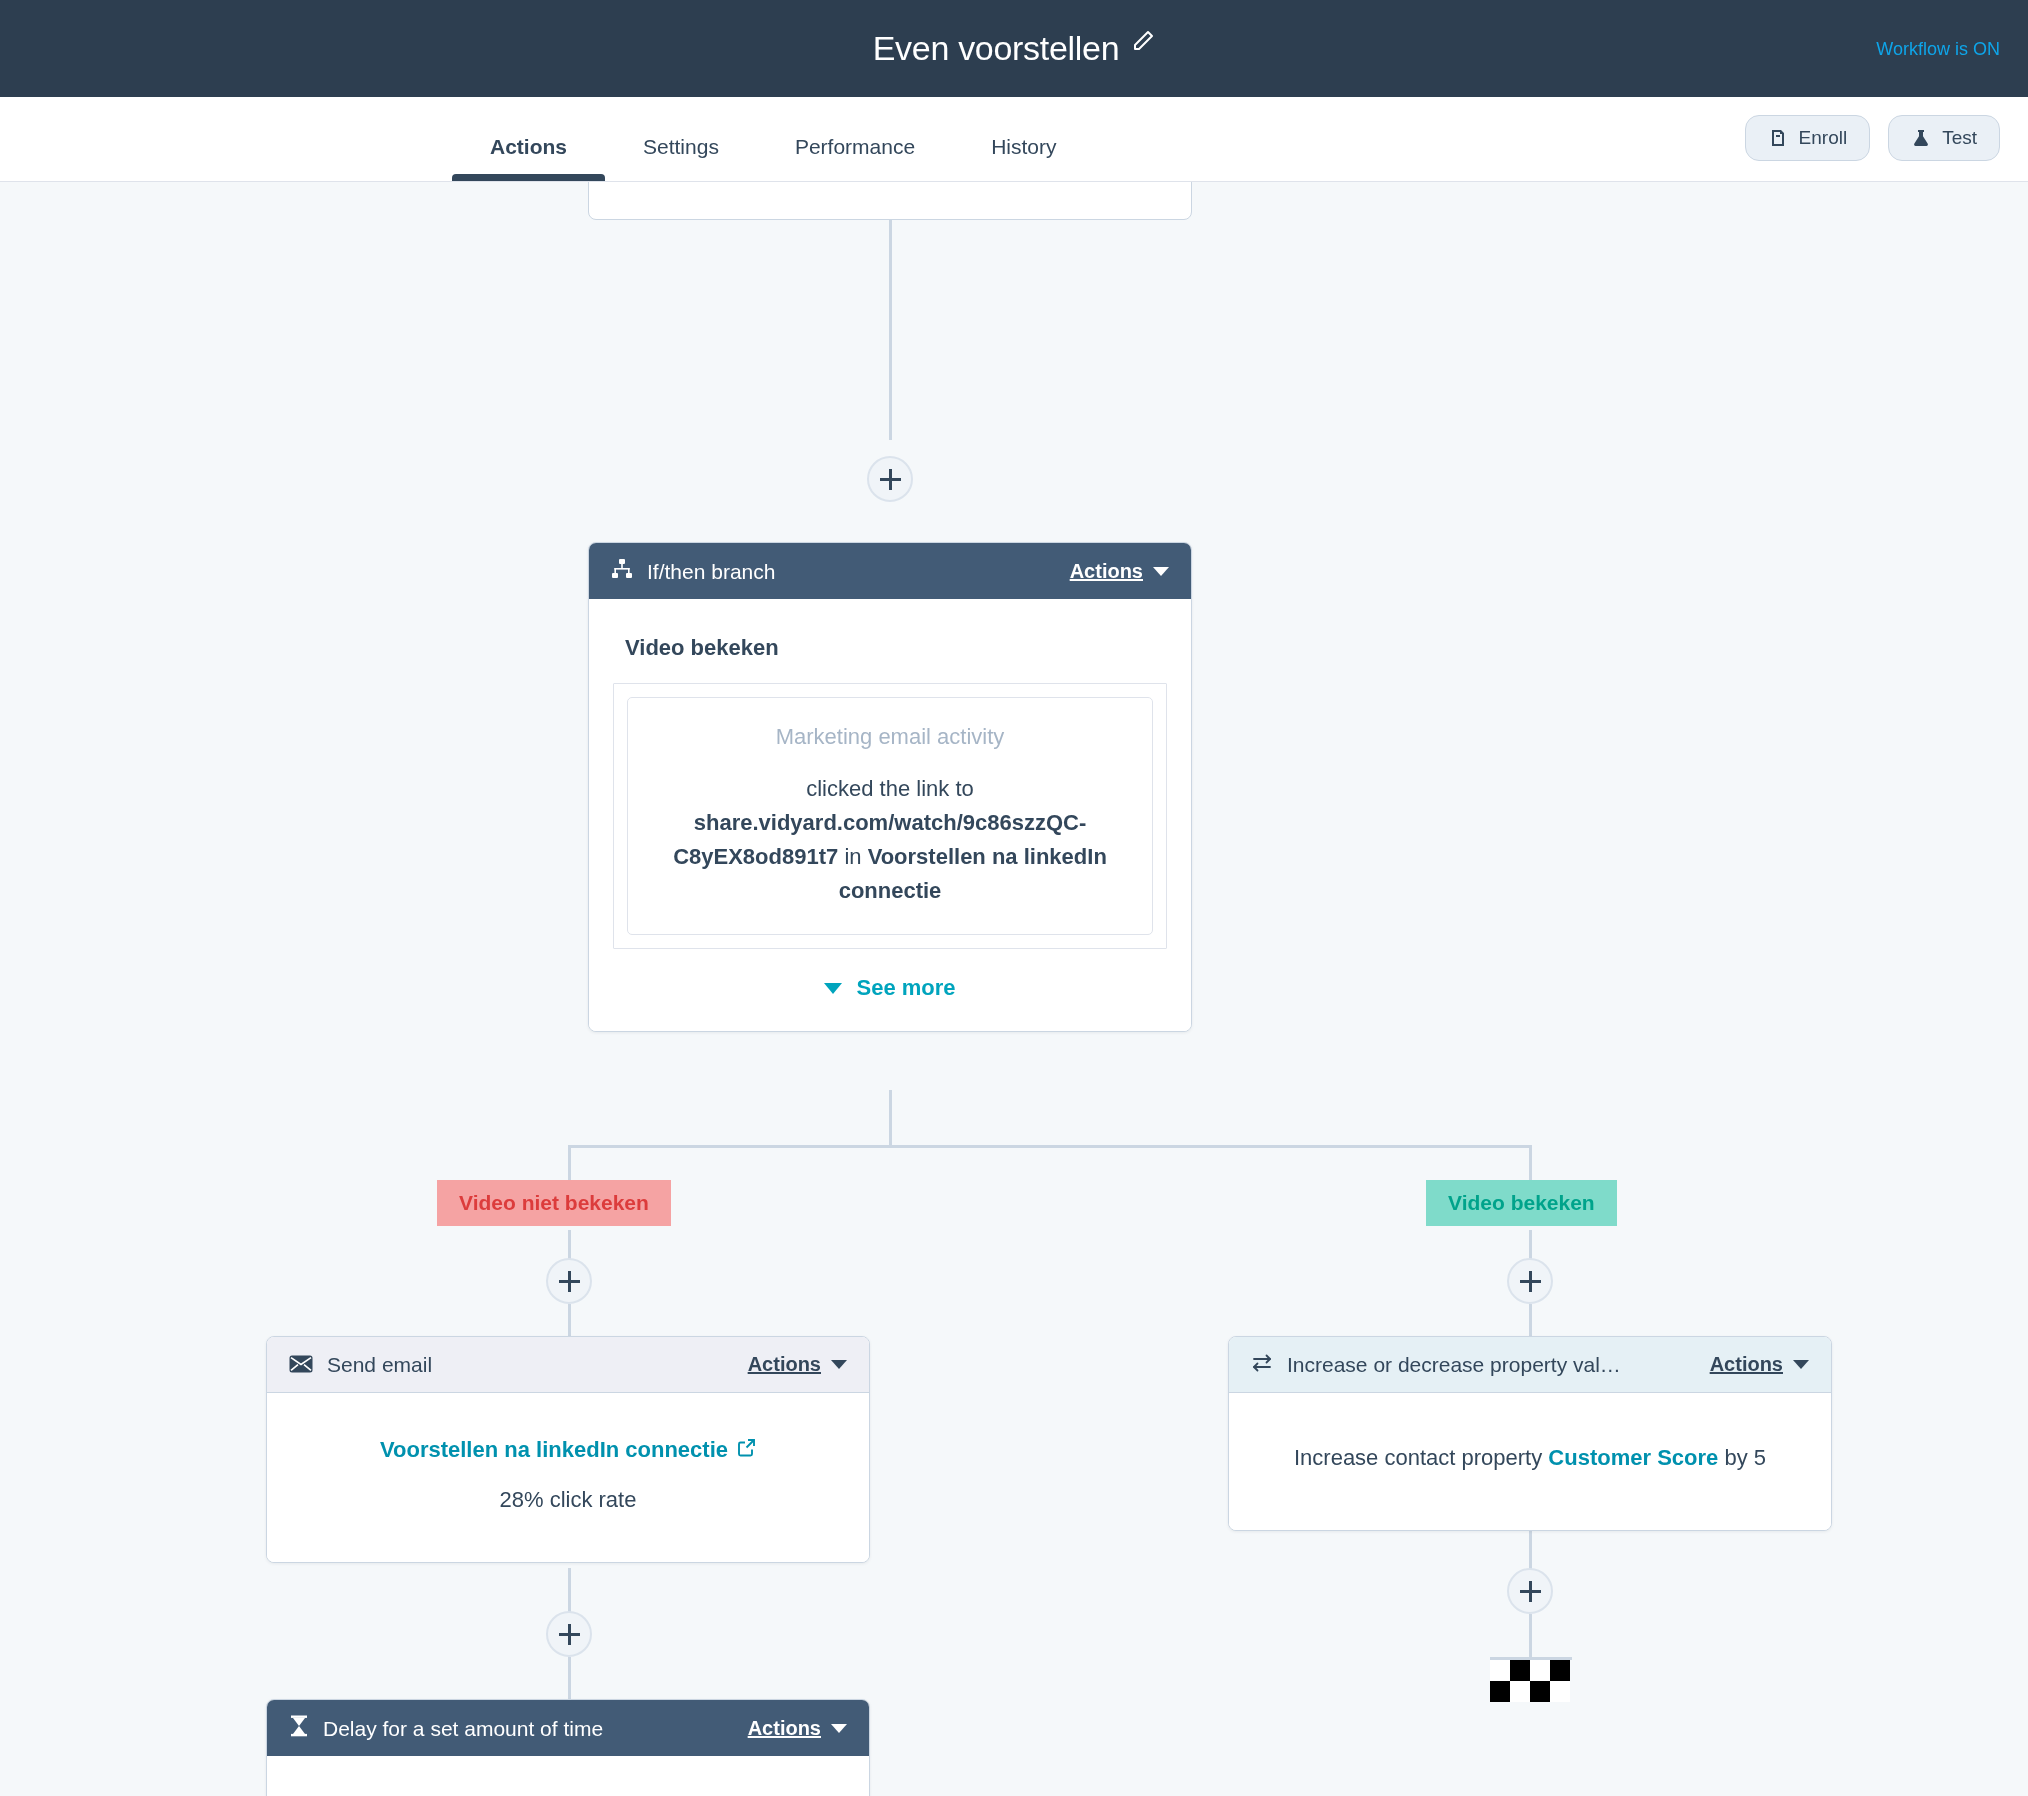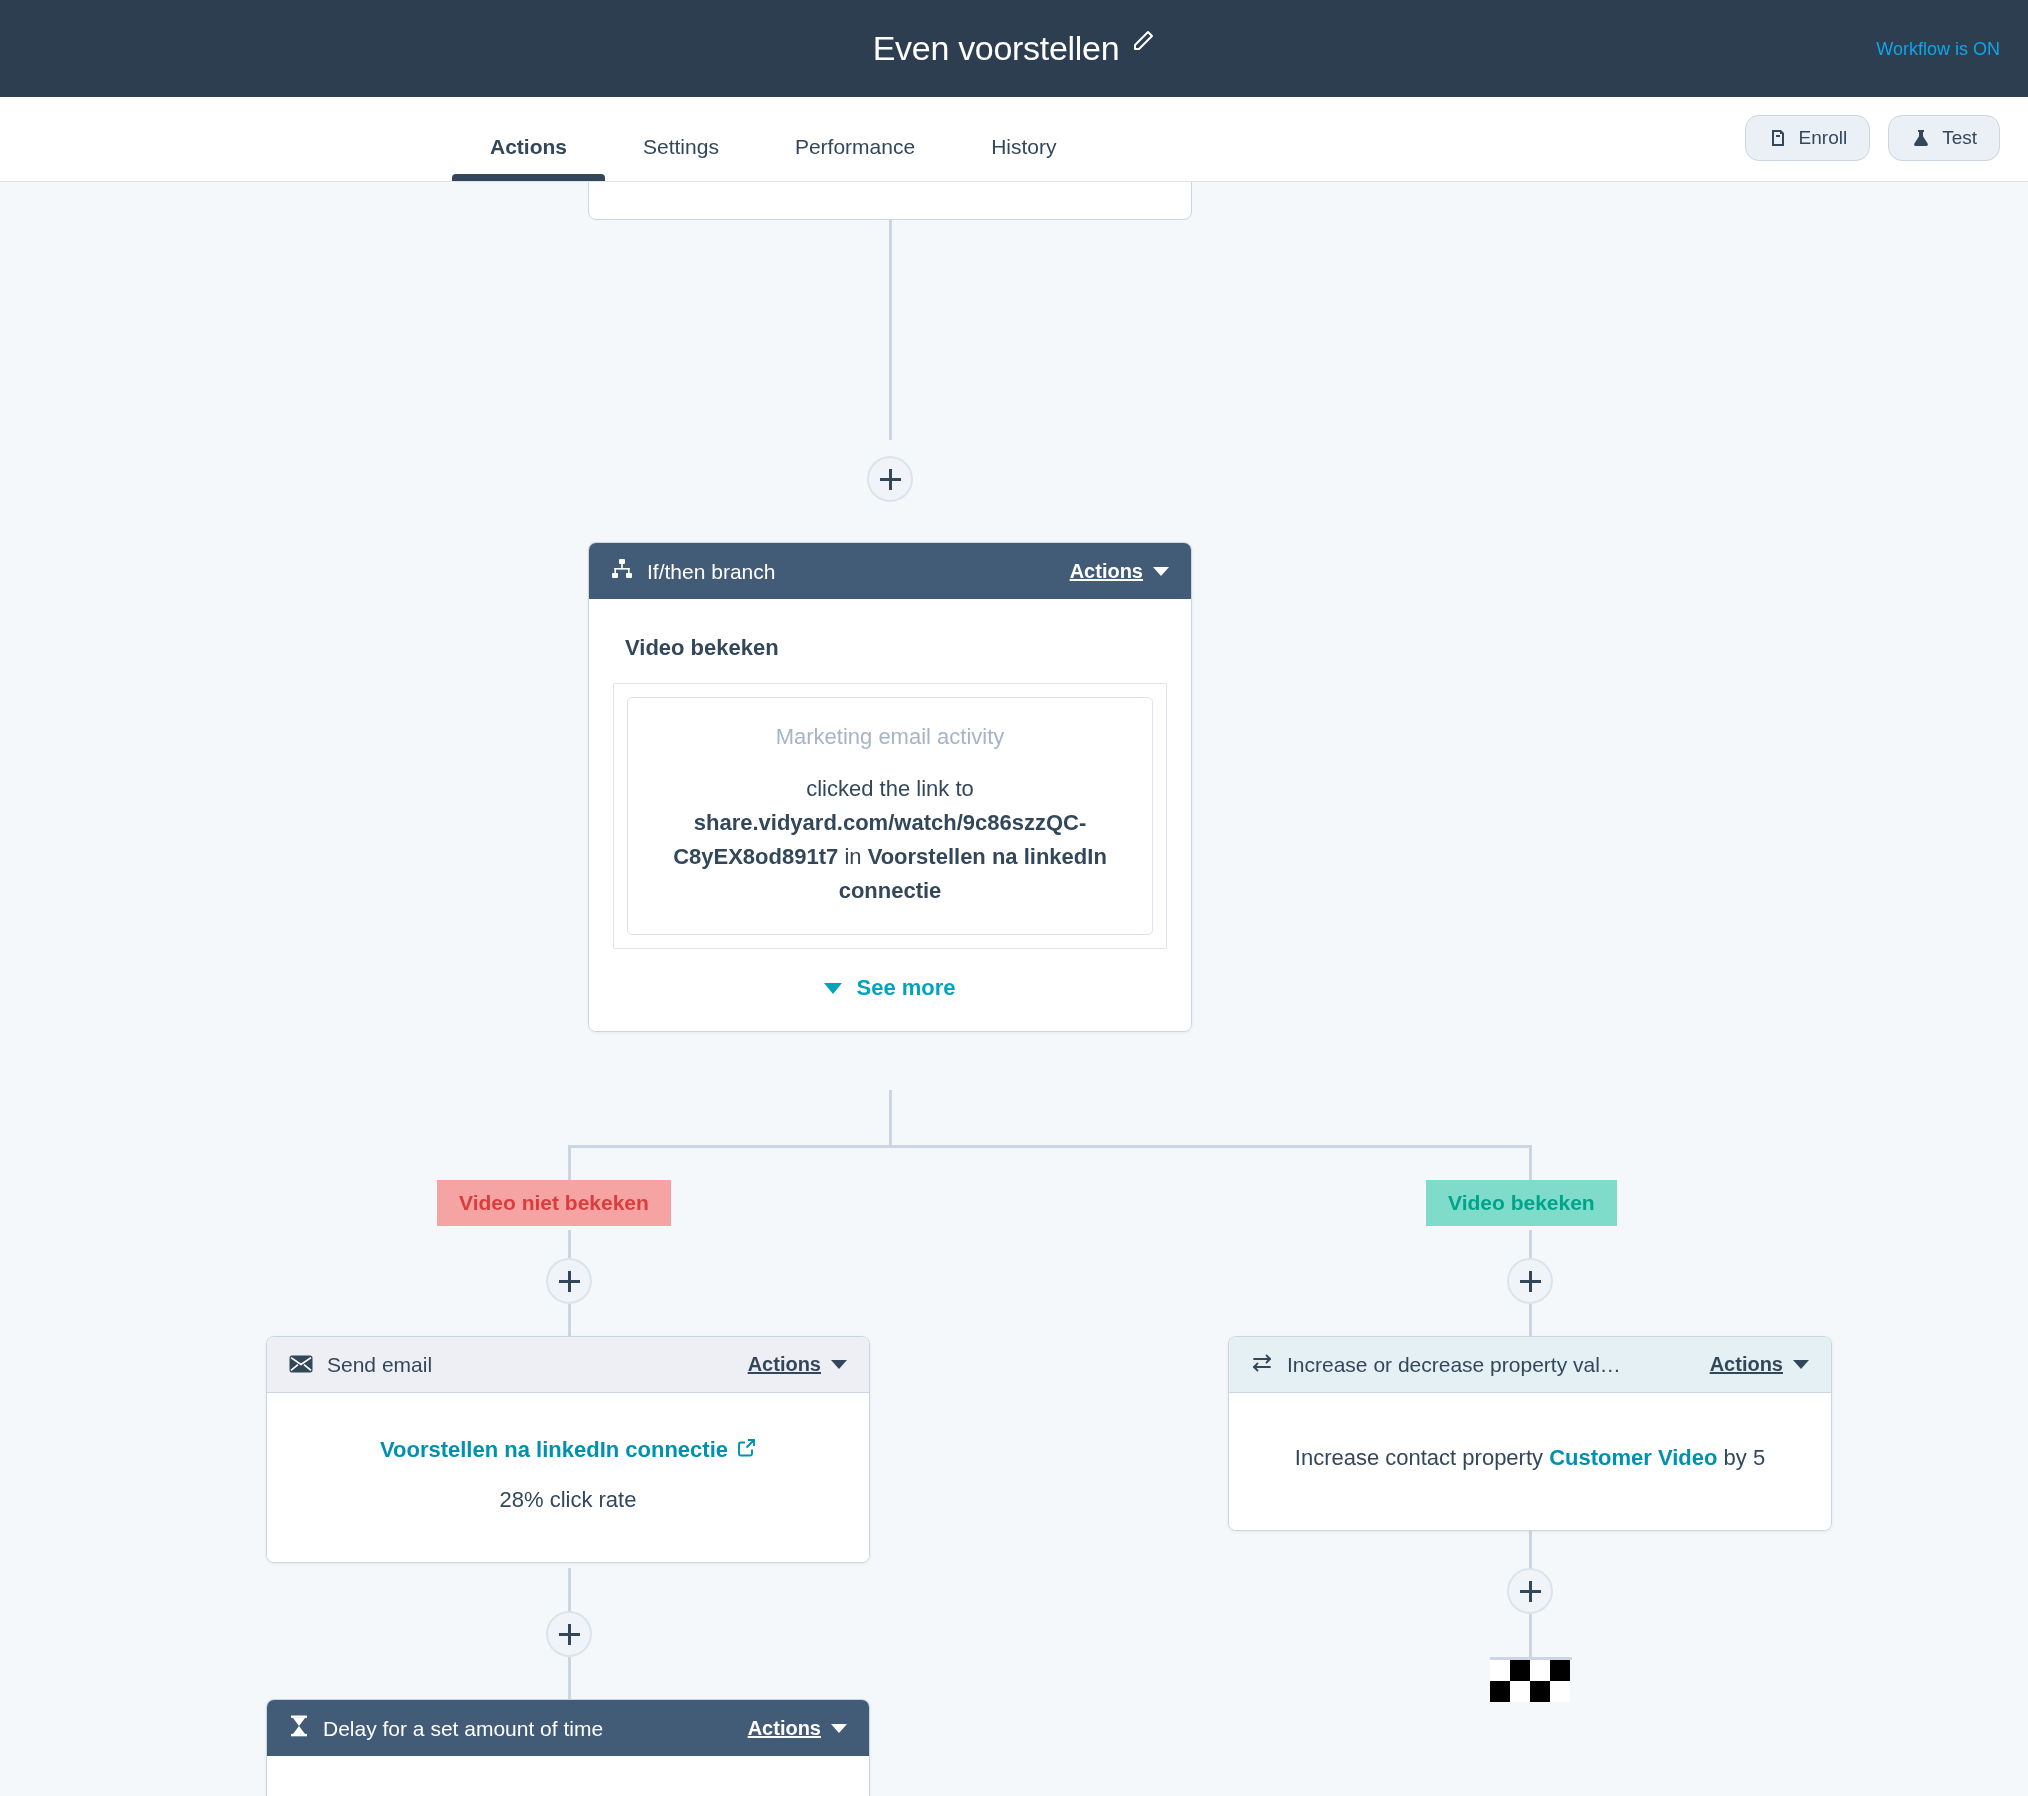--- a/index.html
+++ b/index.html
@@ -515,21 +515,21 @@
         </span>
         <span class="card-header-title" style="max-width:362px;">Increase or decrease property val…</span>
       </div>
       <div class="actions-menu">
         <span class="actions-label">Actions</span>
         <span class="caret"></span>
       </div>
     </div>
     <div class="card-body body-center" style="padding:48px 24px 56px 24px;">
       <span>Increase contact property</span>
-      <span class="prop-link">Customer Video</span>
+      <span class="prop-link">Customer Score</span>
       <span>by 5</span>
     </div>
   </div>
 
   <div class="vline" style="left:1529px; top:1343px; height:58px;"></div>
   <div class="plus-btn" style="left:1507px; top:1386px;">
     <span class="bar-h"></span>
     <span class="bar-v"></span>
   </div>
   <div class="vline" style="left:1529px; top:1432px; height:46px;"></div>

